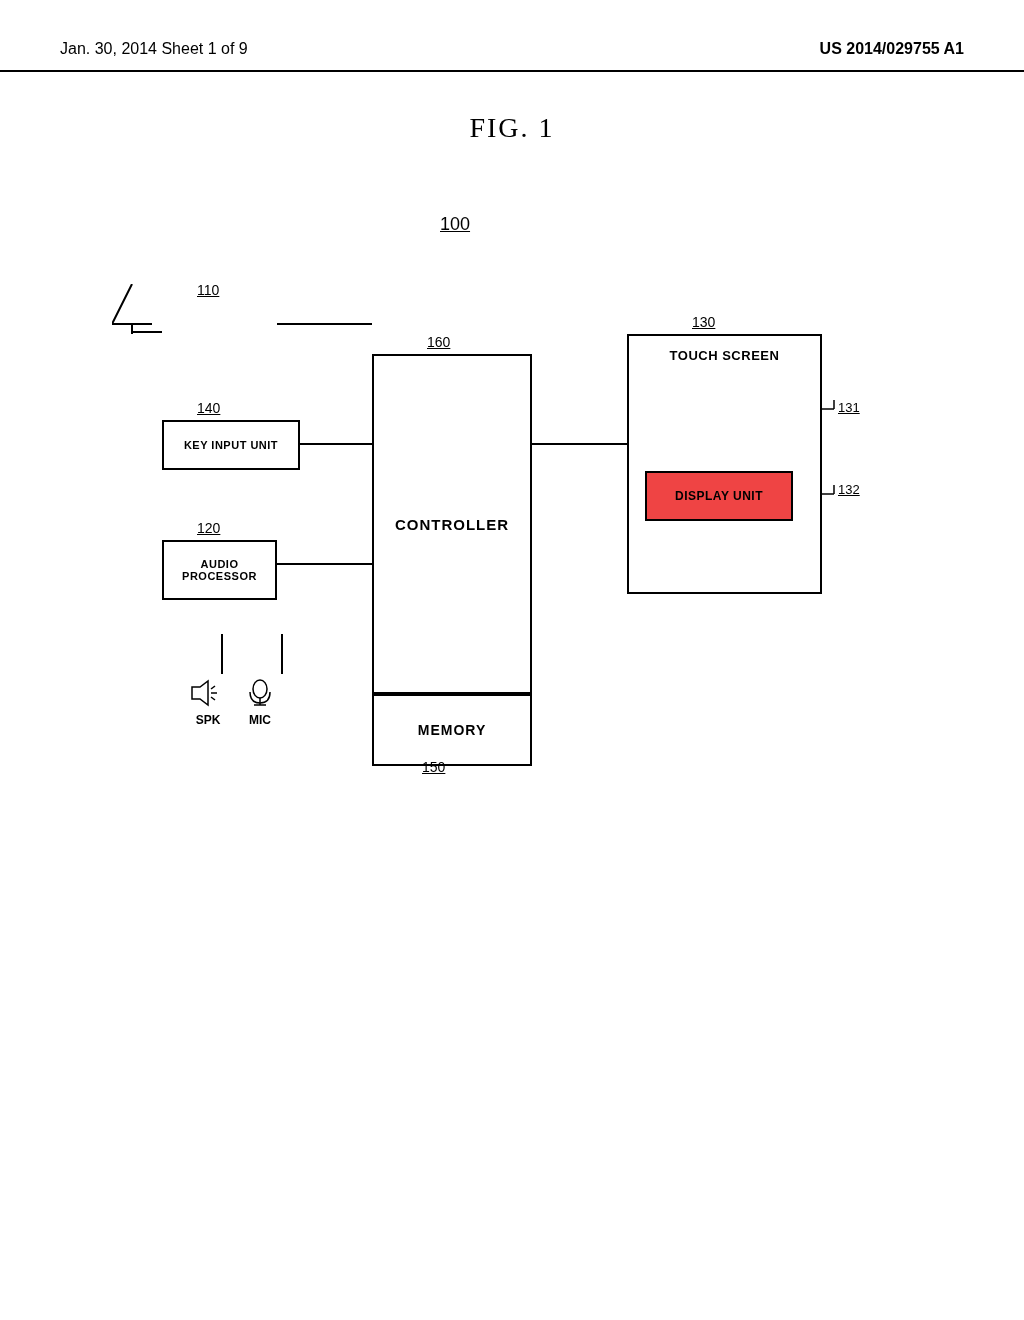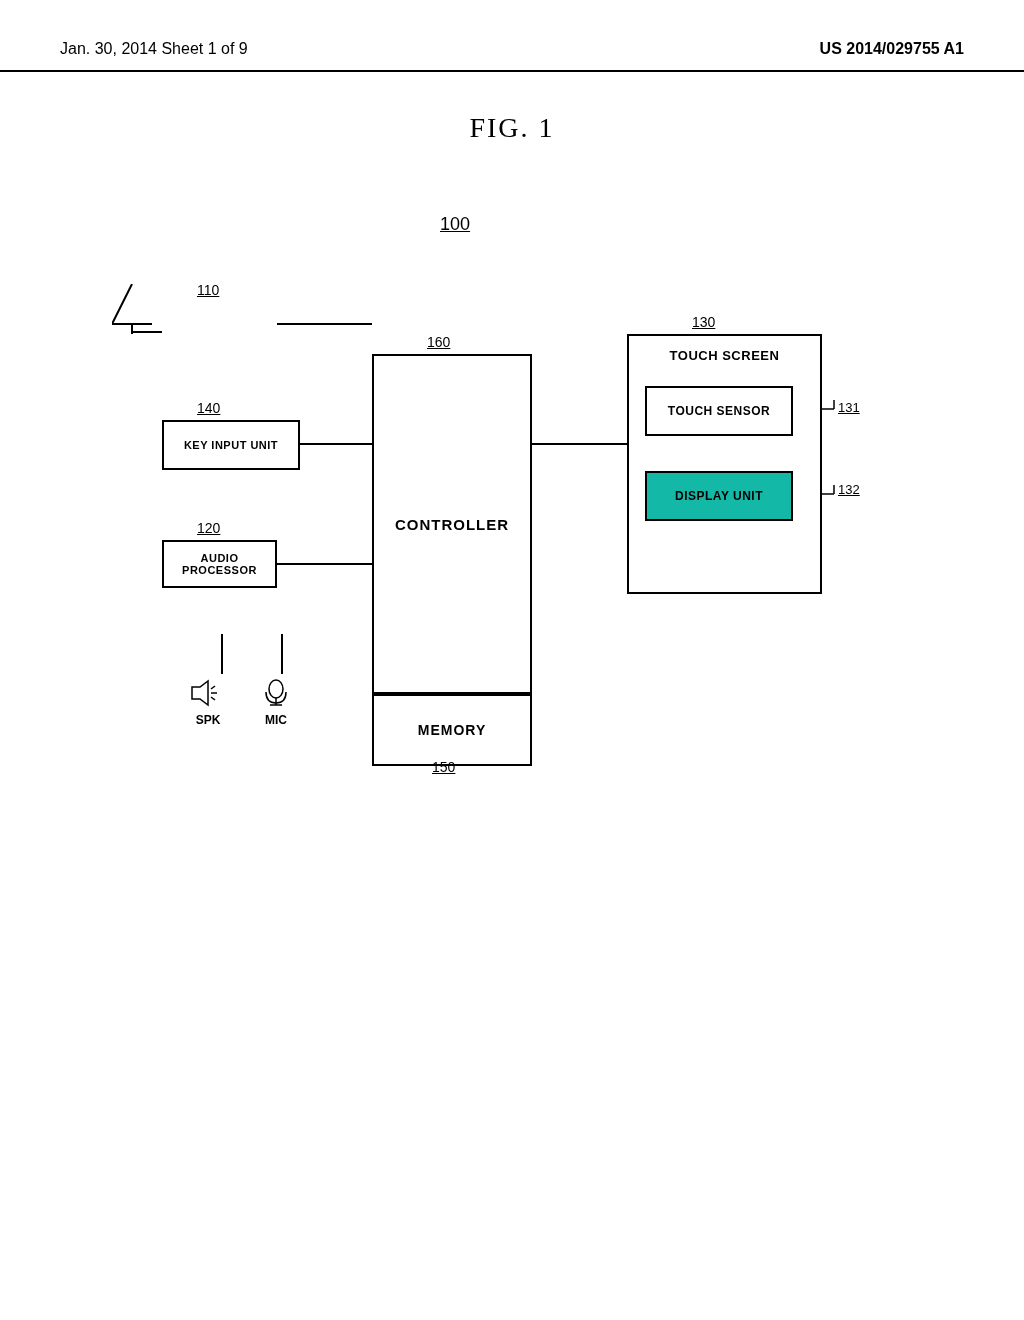--- a/index.html
+++ b/index.html
@@ -150,69 +150,66 @@
   </div>
 
   <div class="box" style="left: 80px; top: 216px; width: 138px; height: 50px; font-size:11px;">
     <span>KEY INPUT UNIT</span>
   </div>
 
   <div class="label" style="left: 115px; top: 196px;">
     <span style="text-decoration: underline;">140</span>
   </div>
 
-  <div class="box" style="left: 80px; top: 336px; width: 115px; height: 48px; font-size:11px;">
+  <div class="box" style="left: 80px; top: 336px; width: 115px; height: 60px; font-size:11px;">
     <span>AUDIO PROCESSOR</span>
   </div>
 
   <div class="label" style="left: 115px; top: 316px;">
     <span style="text-decoration: underline;">120</span>
   </div>
 
   <div class="spk-icon" style="position:absolute; left: 108px; top: 475px; text-align:center;">
     <svg width="36" height="28" viewBox="0 0 36 28">
 
       <polygon points="2,8 10,8 18,2 18,26 10,20 2,20" fill="none" stroke="#000" stroke-width="1.5"></polygon>
 
       <line x1="21" y1="10" x2="25" y2="7" stroke="#000" stroke-width="1.5"></line>
       <line x1="21" y1="14" x2="27" y2="14" stroke="#000" stroke-width="1.5"></line>
       <line x1="21" y1="18" x2="25" y2="21" stroke="#000" stroke-width="1.5"></line>
     </svg>
     <div style="font-size:12px; font-weight:bold; margin-top:2px;">SPK</div>
   </div>
 
-  <div class="mic-icon" style="position:absolute; left: 180px; top: 475px; ">
+  <div class="mic-icon" style="position:absolute; left: 164px; top: 475px; ">
     <svg width="28" height="28" viewBox="0 0 28 28">
 
       <ellipse cx="14" cy="10" rx="7" ry="9" fill="none" stroke="#000" stroke-width="1.5"></ellipse>
 
       <line x1="14" y1="19" x2="14" y2="26" stroke="#000" stroke-width="1.5"></line>
       <line x1="8" y1="26" x2="20" y2="26" stroke="#000" stroke-width="1.5"></line>
 
       <path d="M 4 13 Q 4 24 14 24 Q 24 24 24 13" fill="none" stroke="#000" stroke-width="1.5"></path>
     </svg>
     <div style="font-size:12px; font-weight:bold; margin-top:2px;">MIC</div>
   </div>
 
   <div class="box" style="left: 290px; top: 490px; width: 160px; height: 72px; font-size:14px; letter-spacing:1px;">
     <span>MEMORY</span>
   </div>
 
-  <div class="label" style="left: 350px; top: 555px;">
+  <div class="label" style="left: 340px; top: 555px;">
     <span style="text-decoration: underline;">150</span>
   </div>
 
   <div class="box" style="left: 545px; top: 130px; width: 195px; height: 260px; font-size:13px; letter-spacing:0.5px;">
     <span style="position:absolute; top: 12px; left:0; width:100%; text-align:center;">TOUCH SCREEN</span>
 
-    <div class="box" style="position:absolute; top: 50px; left: 16px; width: 148px; height: 50px; font-size:12px; background:#fff;">
-      <span>TOUCH SENSOR</span>
-    </div>
-
-    <div class="box" style="position:absolute; top: 135px; left: 16px; width: 148px; height: 50px; font-size:12px; background:#14b8a6;">
+
+    <div class="box" style="position:absolute; top: 135px; left: 16px; width: 148px; height: 50px; font-size:12px; background:#ef4444;">
       <span>DISPLAY UNIT</span>
     </div>
   </div>
 
   <div class="label" style="left: 610px; top: 110px;">
     <span style="text-decoration: underline;">130</span>
   </div>
 
   <svg class="connector-svg" style="position:absolute;top:0;left:0;width:100%;height:100%;pointer-events:none;">
     <line x1="740" y1="205" x2="752" y2="205" stroke="#000" stroke-width="1.5"></line>

